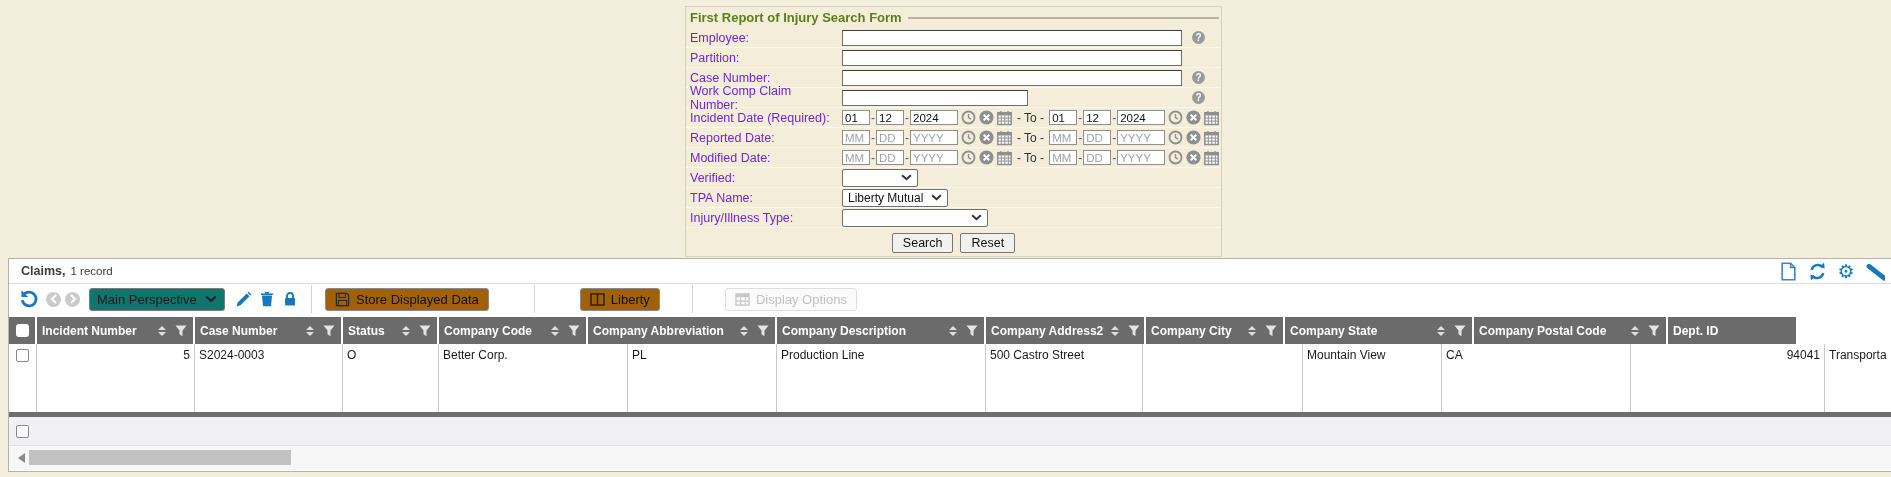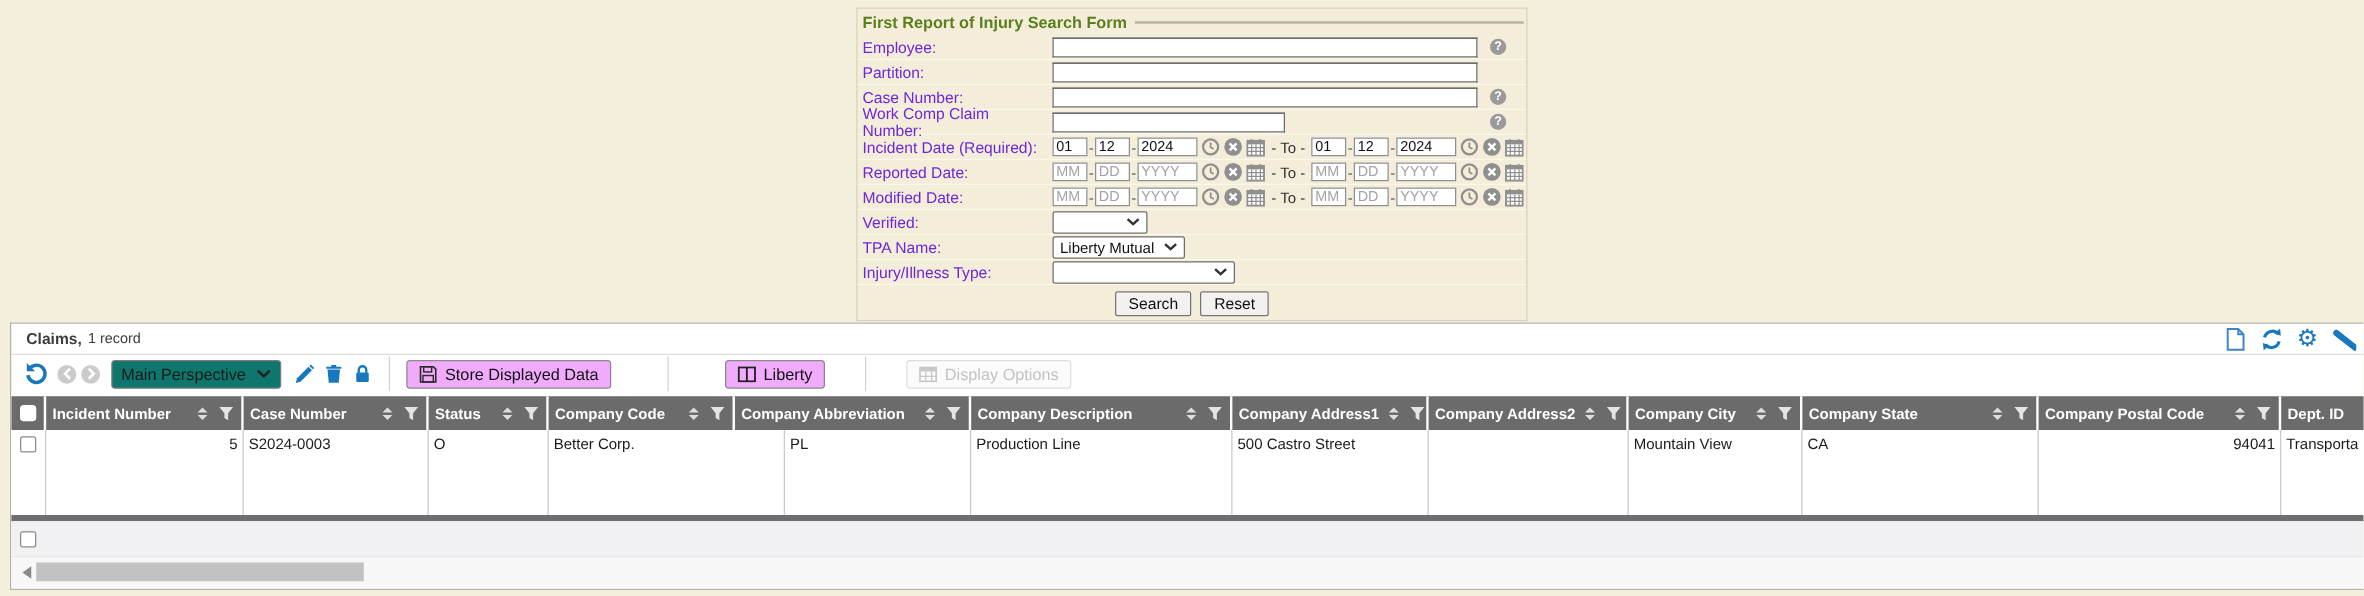--- a/index.html
+++ b/index.html
@@ -78,21 +78,21 @@
     display: inline-flex; align-items: center; justify-content: center;
   }
   .perspective-select {
     display: flex; align-items: center; justify-content: space-between;
     width: 136px; height: 23px; background: #0f766e; border: 1px solid #7c7c7c; border-radius: 3px;
     margin: 0 10px 0 9px; padding: 0 7px; font-size: 13px; cursor: pointer;
   }
   .tb-sep { width: 1px; height: 28px; background: #d4d4d4; margin: 0 13px; }
   .tb-btn {
     display: inline-flex; align-items: center; gap: 6px;
-    height: 23px; padding: 0 9px; background: #f0abfc; border: 1px solid #8a8a8a; border-radius: 3px;
+    height: 23px; padding: 0 9px; background: #a16207; border: 1px solid #8a8a8a; border-radius: 3px;
     font-family: "Liberation Sans", sans-serif; font-size: 13px; color: #111; cursor: pointer;
   }
   .tb-btn.disabled { border-color: #dedede; color: #c2c2c2; background: #fbfbfb; cursor: default; }
 
   
   .thead { display: flex; margin-top: 3px; background: #fff; }
   .th {
     background: #6b6b6b; color: #fff; font-weight: bold; font-size: 12px;
     height: 27px; display: flex; align-items: center; padding: 0 6px 0 5px;
     border-right: 2px solid #fff; overflow: hidden; white-space: nowrap; cursor: pointer;
@@ -532,32 +532,20 @@
             <span class="tri-up"></span>
             <span class="tri-down"></span>
           </span>
           <svg viewBox="0 0 12 12" width="12" height="12">
             <path d="M0.5 0.5h11L7.5 5.6v5.6l-3-1.9V5.6z" fill="#e4e4e4"></path>
           </svg>
         </span>
     </div>
     <div class="th c7">
       <span>Company Description</span>
-      <span class="th-icons">
-          <span class="sort-icon">
-            <span class="tri-up"></span>
-            <span class="tri-down"></span>
-          </span>
-          <svg viewBox="0 0 12 12" width="12" height="12">
-            <path d="M0.5 0.5h11L7.5 5.6v5.6l-3-1.9V5.6z" fill="#e4e4e4"></path>
-          </svg>
-        </span>
-    </div>
-    <div class="th c8">
-      <span>Company Address1</span>
       <span class="th-icons">
           <span class="sort-icon">
             <span class="tri-up"></span>
             <span class="tri-down"></span>
           </span>
           <svg viewBox="0 0 12 12" width="12" height="12">
             <path d="M0.5 0.5h11L7.5 5.6v5.6l-3-1.9V5.6z" fill="#e4e4e4"></path>
           </svg>
         </span>
     </div>

